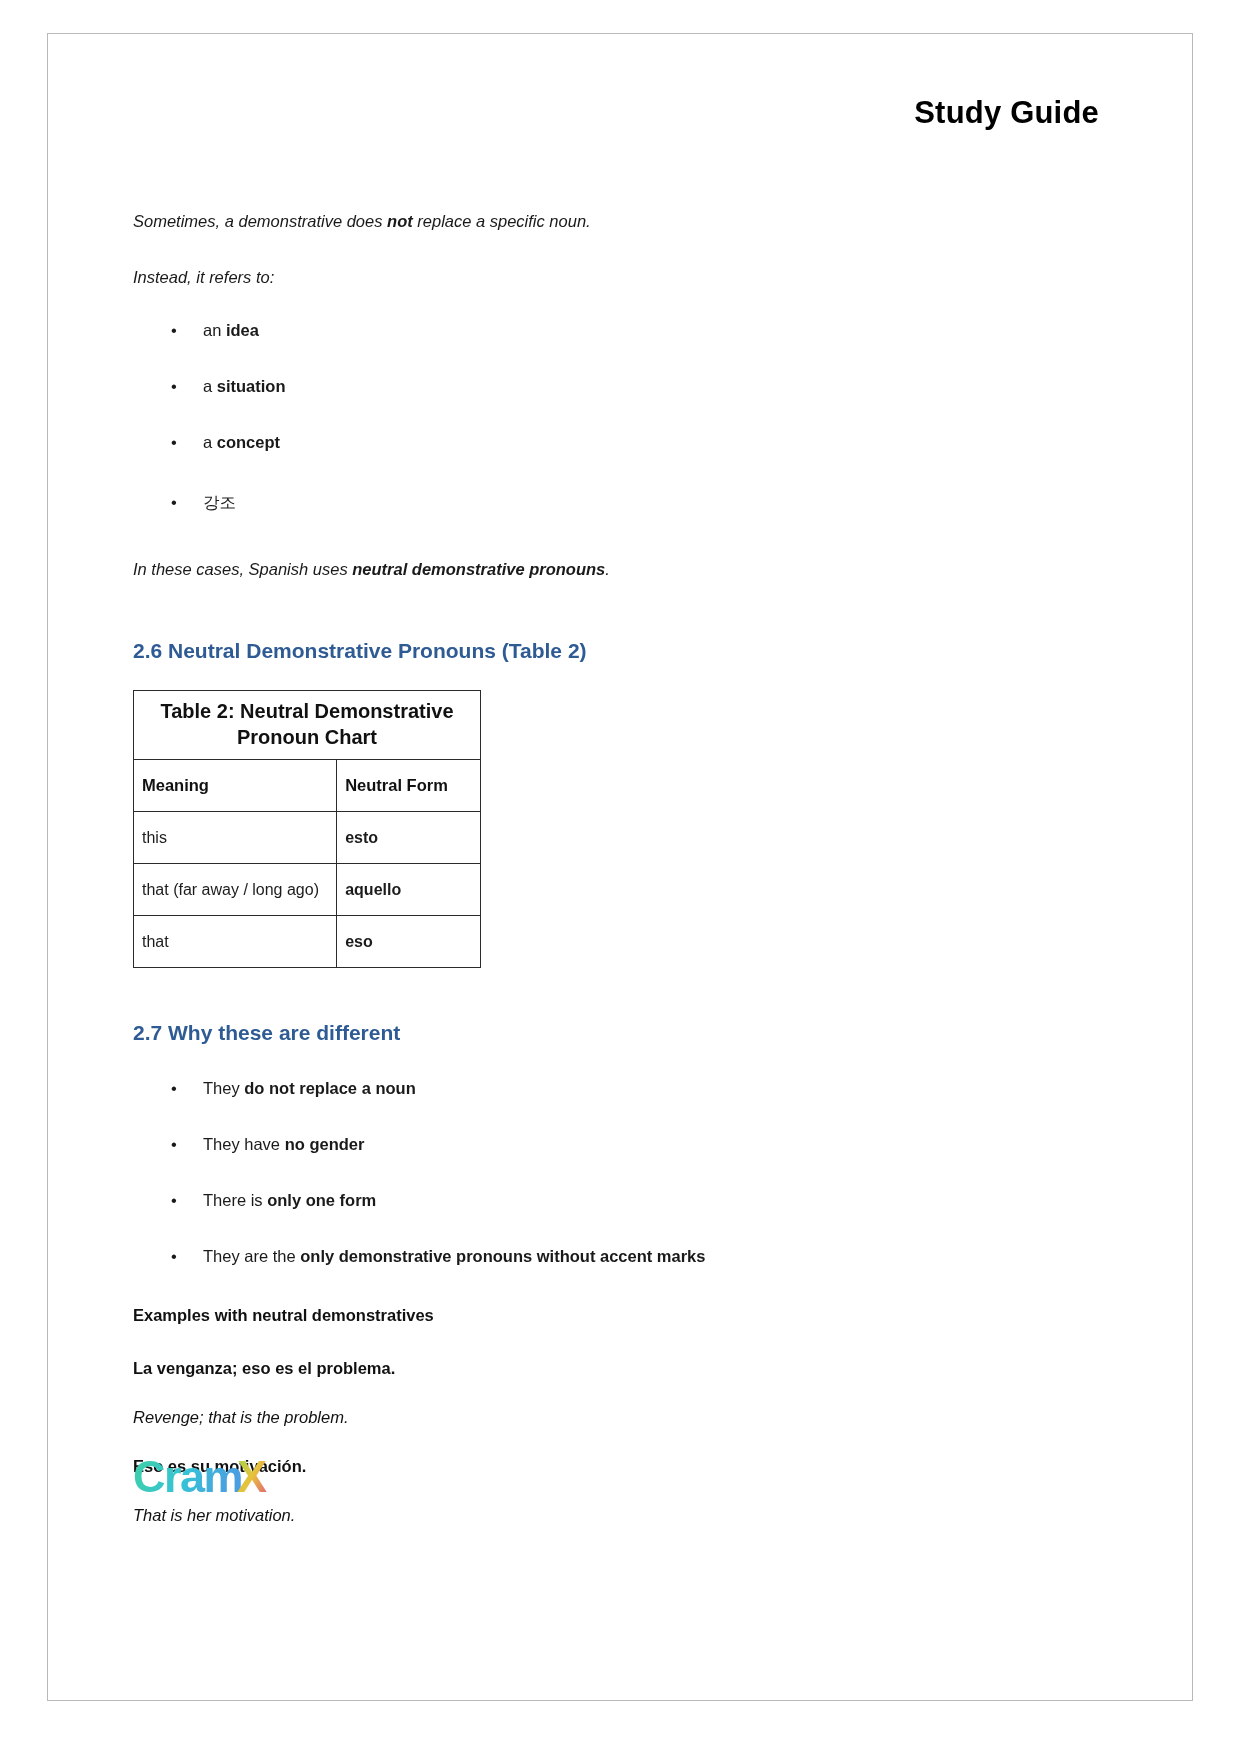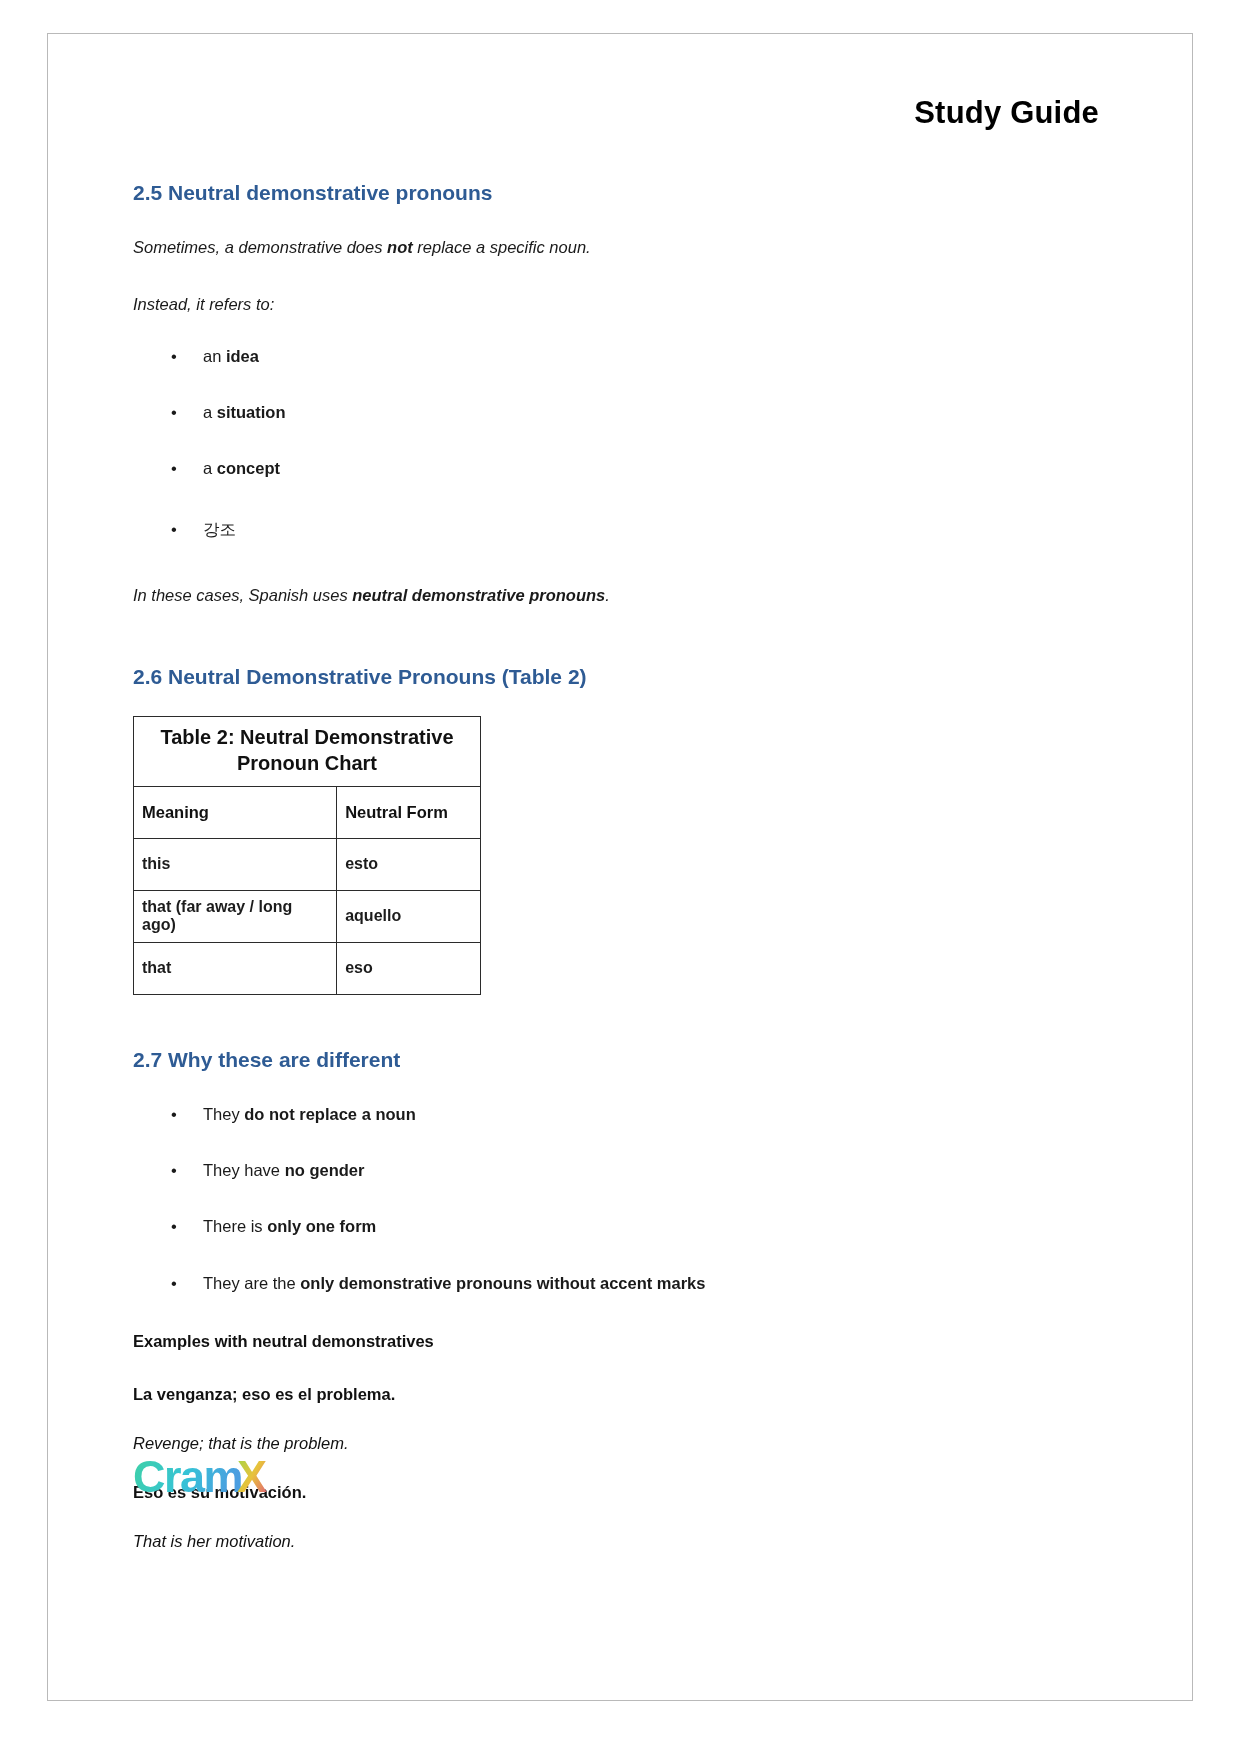--- a/index.html
+++ b/index.html
@@ -139,21 +139,21 @@
   }
   table.pronoun-table td.cell-meaning {
     width: 207px;
     height: 37px;
   }
   table.pronoun-table td.cell-form {
     width: 139px;
     font-weight: bold;
     height: 37px;
   }
-  table.pronoun-table td.cell-meaning.plain { font-weight: bold; }
+  table.pronoun-table td.cell-meaning.plain { font-weight: normal; }
 
   
   .watermark {
     position: absolute;
     left: 430px;
     top: 640px;
     width: 620px;
     height: 260px;
     pointer-events: none;
     z-index: 0;
@@ -186,21 +186,20 @@
 <div class="page-frame">
   <div class="page-inner">
 
 
     <div class="doc-header">
       <span class="title">Study Guide</span>
     </div>
 
     <div class="content">
 
-      <h2 class="section-heading">2.5 Neutral demonstrative pronouns</h2>
       <div class="sp-30"></div>
 
       <p class="body-text">
         <span>Sometimes, a demonstrative does </span><b>not</b><span> replace a specific noun.</span>
       </p>
       <div class="sp-34"></div>
 
       <p class="body-text">Instead, it refers to:</p>
       <div class="sp-30"></div>
 

